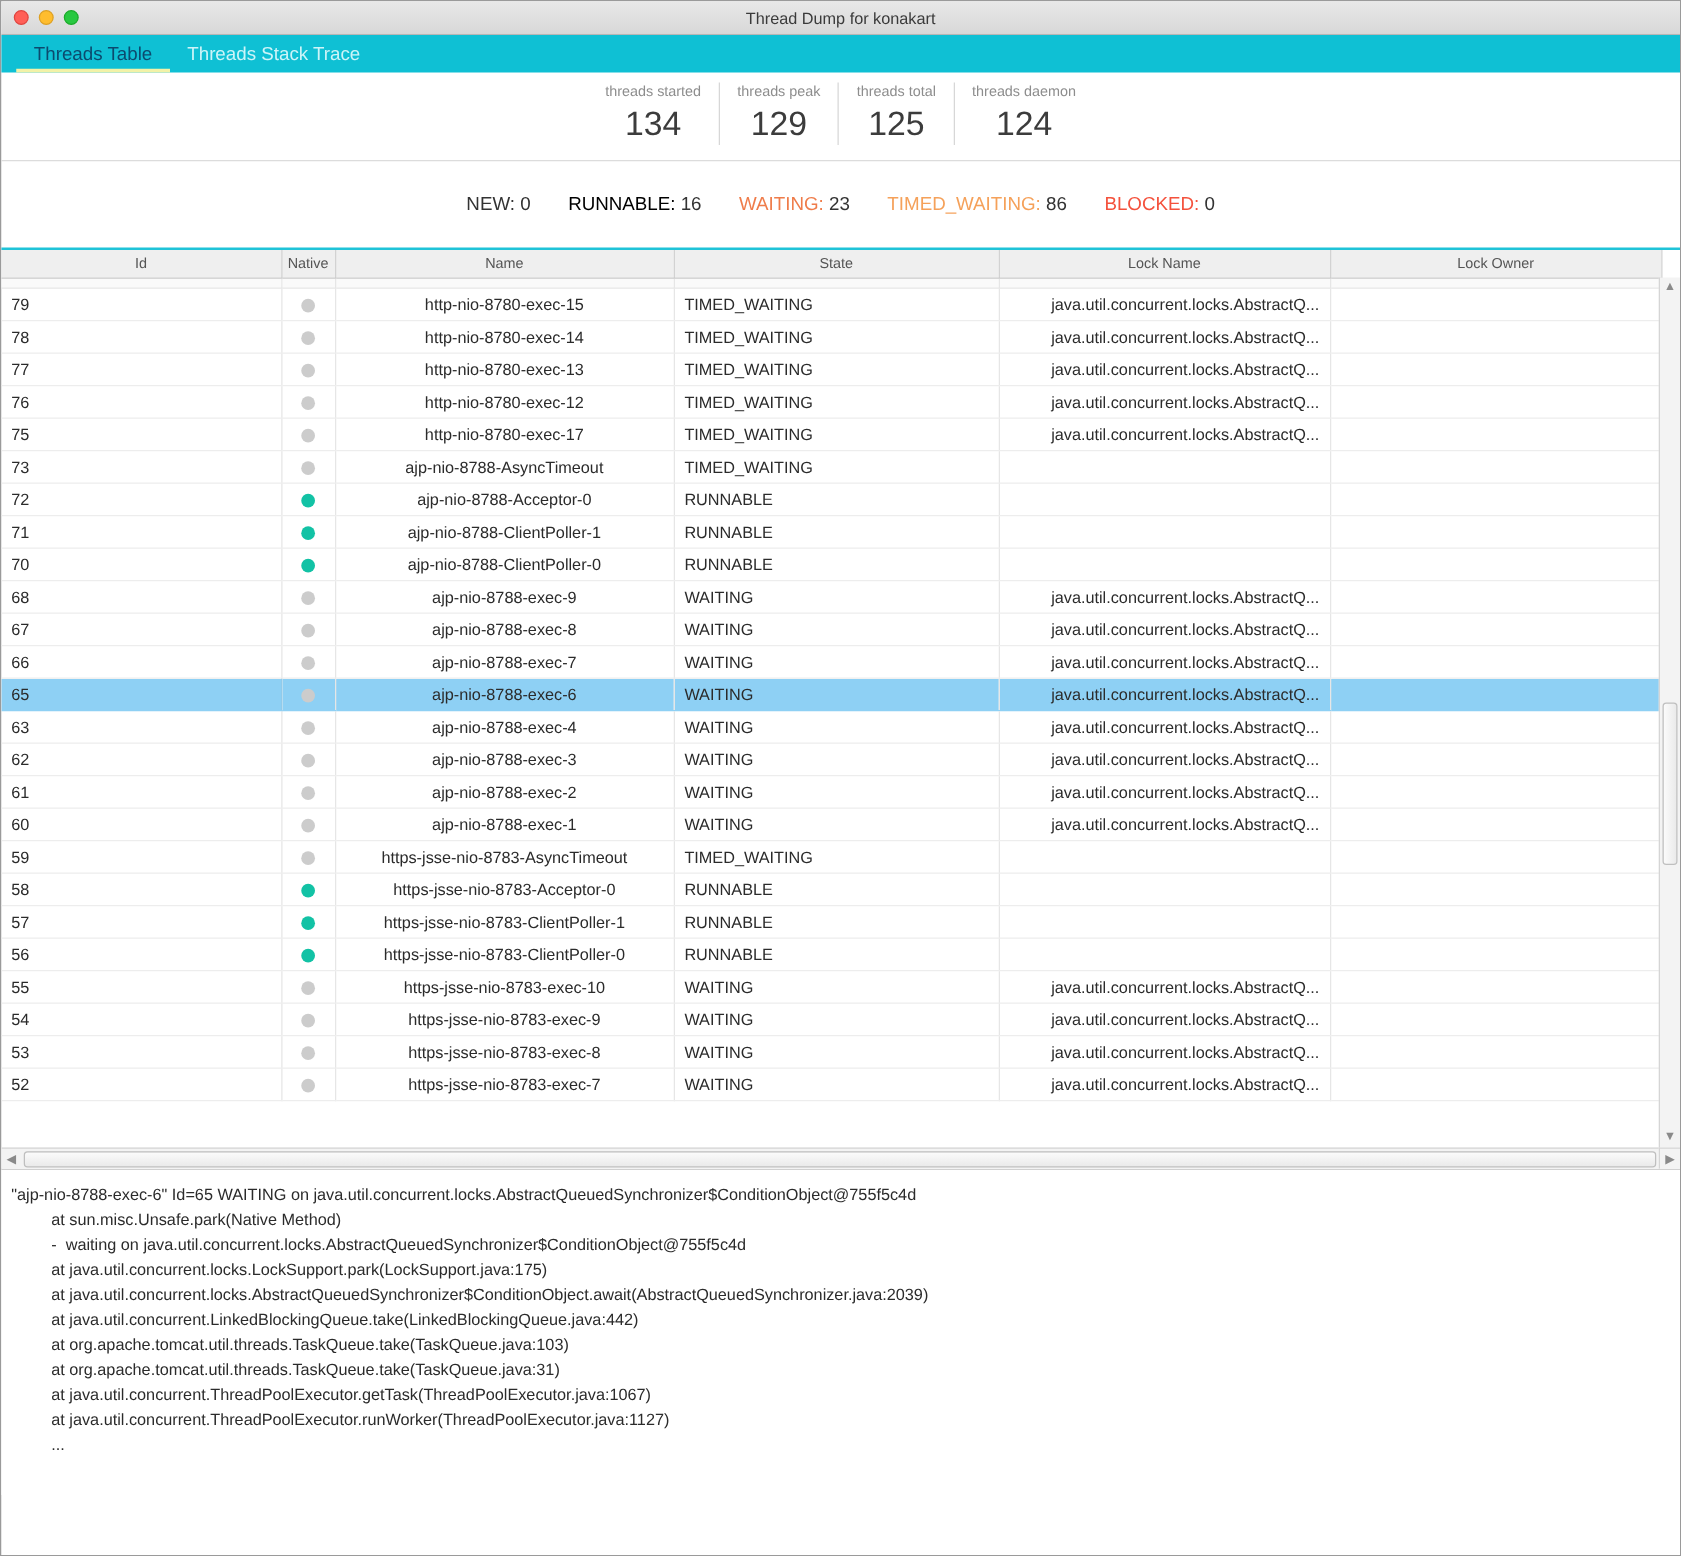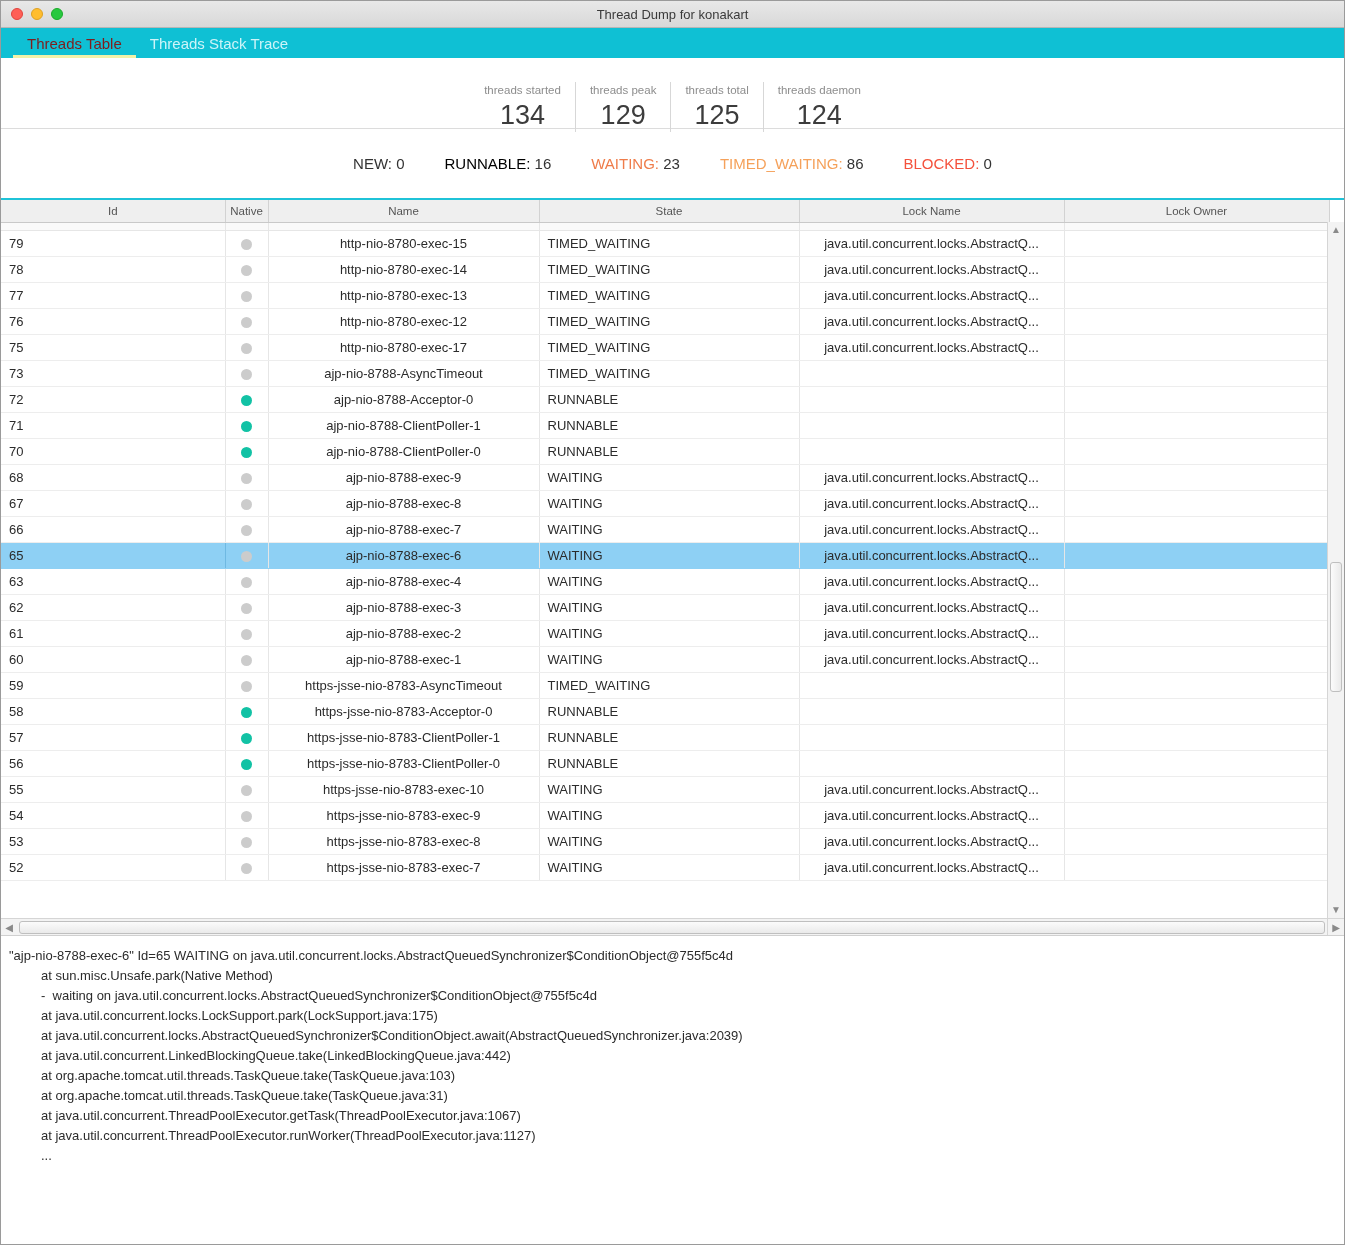--- a/index.html
+++ b/index.html
@@ -56,39 +56,39 @@
   .tab {
     display: flex;
     align-items: center;
     padding: 0 14px;
     font-size: 15px;
     color: #cdf4f8;
     position: relative;
     cursor: pointer;
     white-space: nowrap;
   }
-  .tab.active { color: #7f1d1d; }
+  .tab.active { color: #0c4a6e; }
   .tab.active::after {
     content: "";
     position: absolute;
     left: 0; right: 0; bottom: 0;
     height: 3px;
     background: #f2f2a8;
   }
 
   
   .stats-strip {
     height: 71px;
     border-bottom: 1px solid #dcdcdc;
     display: flex;
     justify-content: center;
     align-items: flex-start;
     padding-top: 8px;
   }
-  .stats-inner { display: flex; margin-top: 16px; }
+  .stats-inner { display: flex; }
   .stat {
     padding: 0 14px;
     text-align: left;
     border-left: 1px solid #d7d7d7;
     min-width: 86px;
   }
   .stat:first-child { border-left: none; }
   .stat-label {
     font-size: 11.5px;
     color: #8d8d8d;
@@ -102,21 +102,21 @@
     line-height: 34px;
     font-weight: 400;
   }
 
   
   .state-strip {
     height: 71px;
     display: flex;
     align-items: center;
     justify-content: center;
-    gap: 40px;
+    gap: 30px;
     border-bottom: 2px solid #1fc3d8;
   }
   .state-item { font-size: 15px; white-space: nowrap; }
   .state-item .cnt { color: #333333; }
 
   
   .table-wrap {
     position: relative;
     height: 736px;
     border-bottom: 1px solid #d0d0d0;
@@ -160,21 +160,21 @@
   .nat {
     display: inline-block;
     width: 11px; height: 11px;
     border-radius: 50%;
     vertical-align: middle;
   }
   .nat.on  { background: #12c2a5; }
   .nat.off { background: #cccccc; }
   td.name-cell { text-align: center; padding-left: 10px; }
   td.state-cell { text-align: left; padding-left: 8px; }
-  td.lock-cell { text-align: center; padding-left: 8px; margin-top: 32px; }
+  td.lock-cell { text-align: right; padding-left: 8px; margin-top: 32px; }
 
   .st-TIMED_WAITING { color: #f5a15a; }
   .st-WAITING       { color: #ef7c4a; }
   .st-RUNNABLE      { color: #12c2a5; }
 
   tr.selected td { background: #8ed0f4 !important; border-bottom-color: #8ed0f4; }
   tr.selected td.id-cell { border-right-color: #6fb9e2; }
   tr.partial td {
     height: 8px;
     color: transparent;

